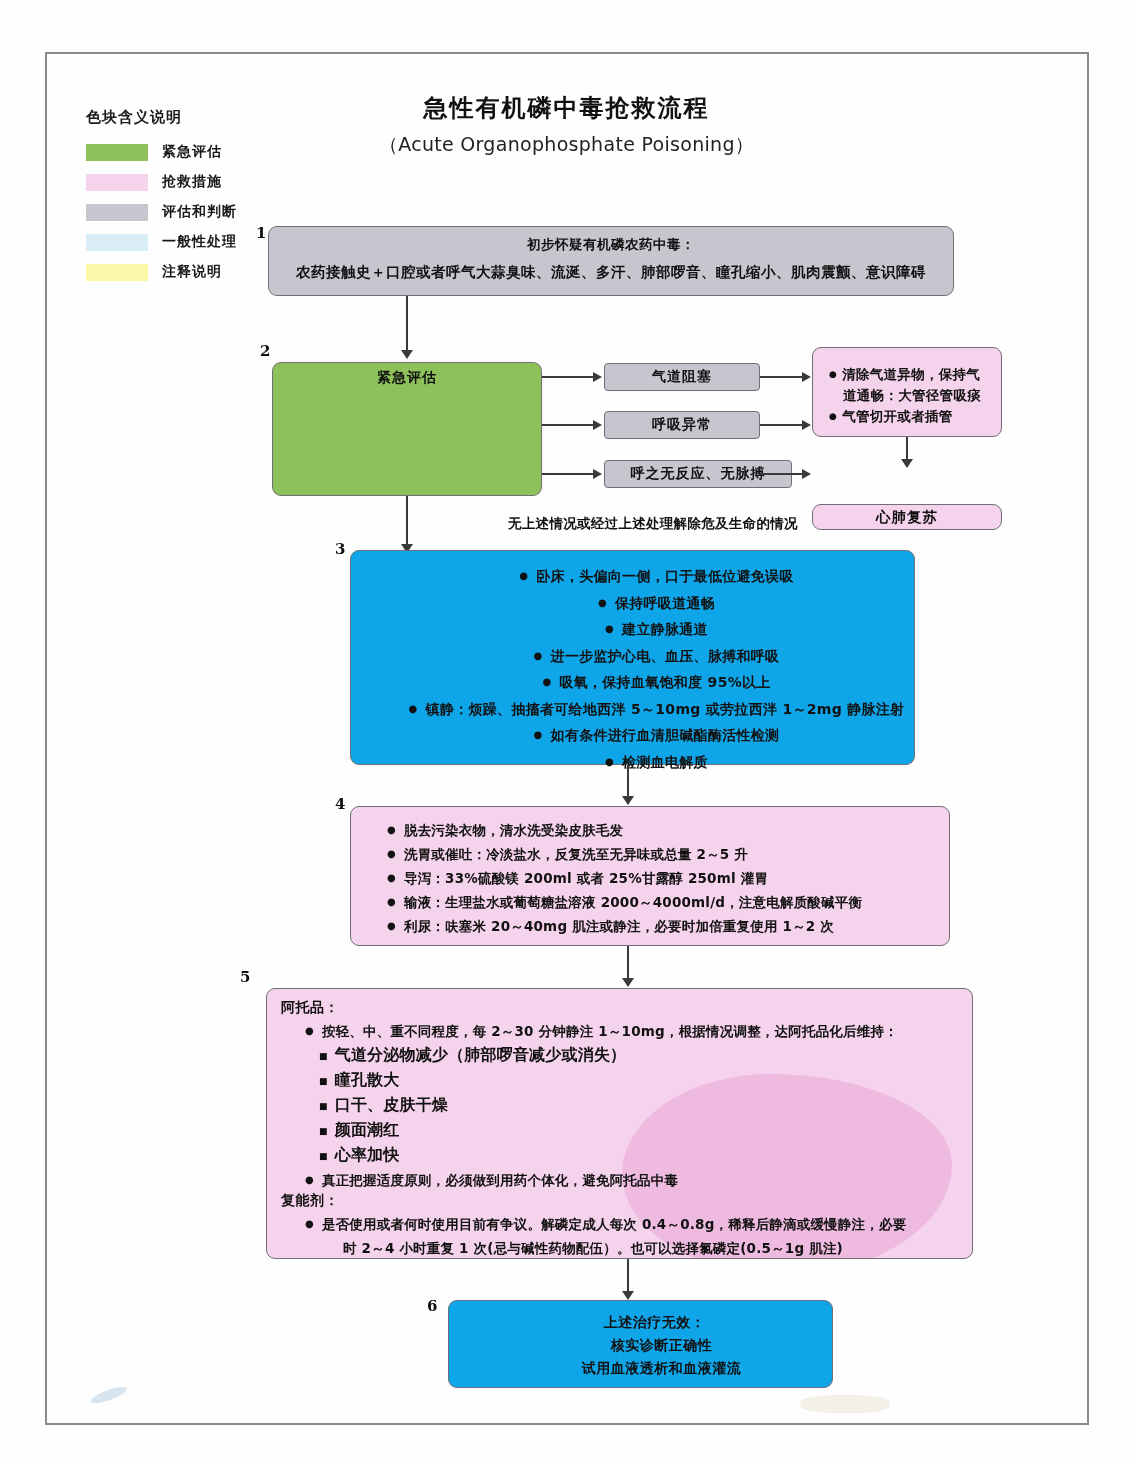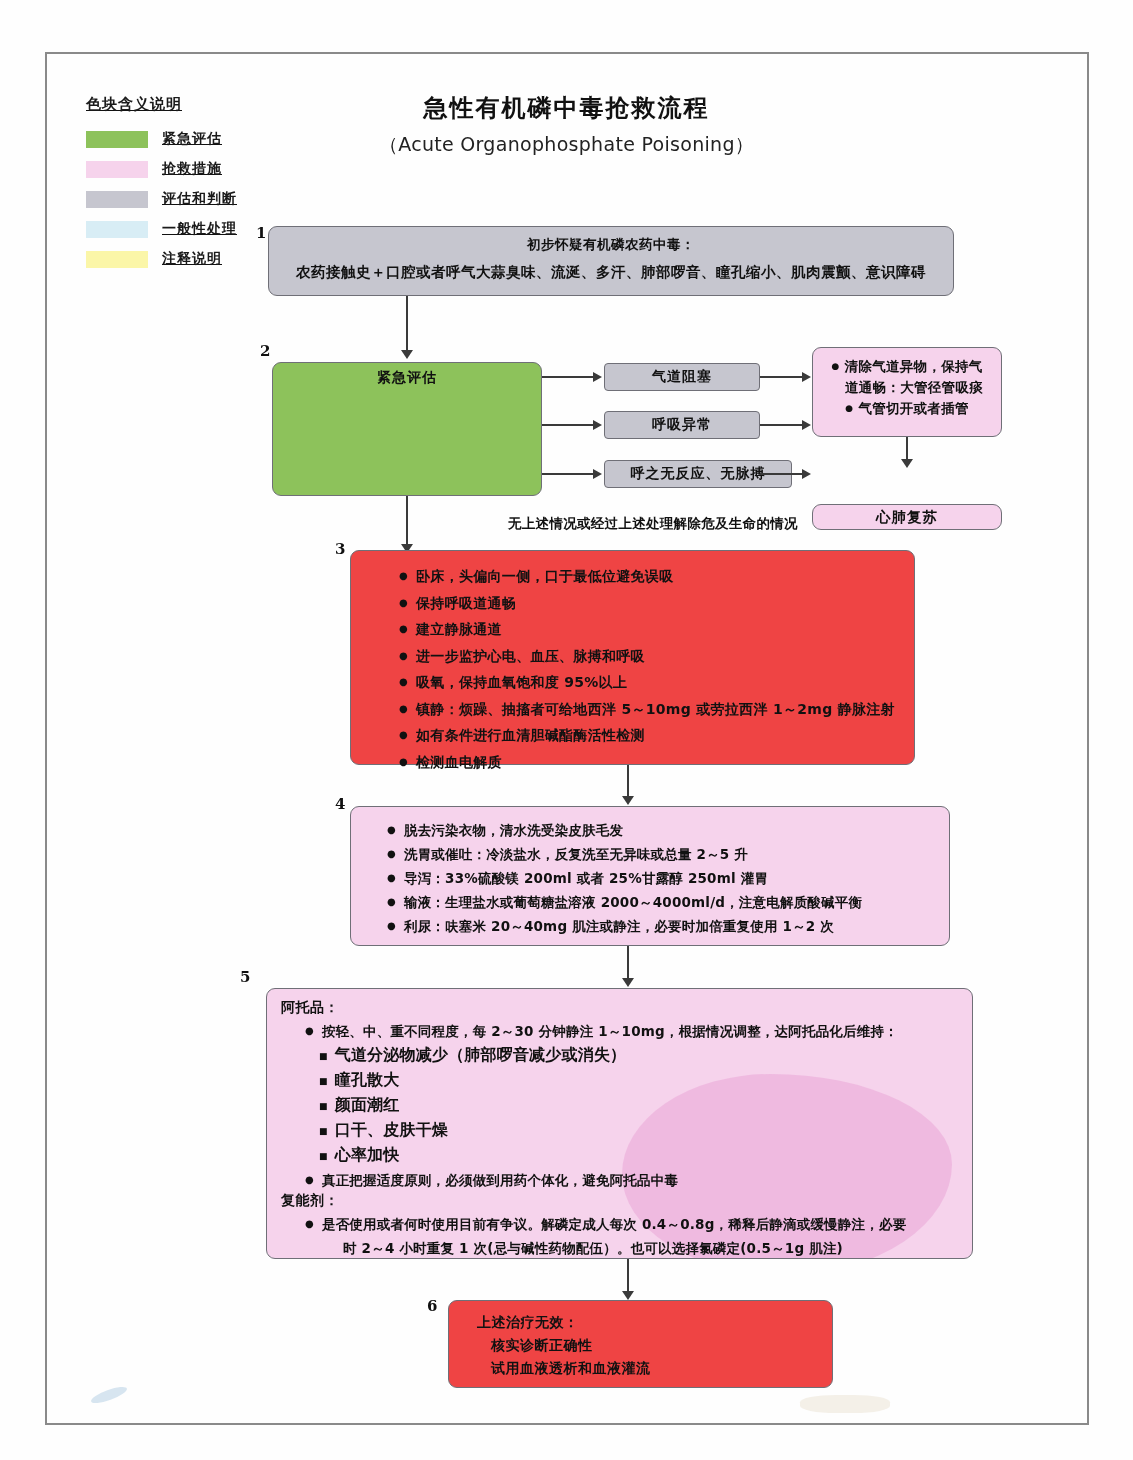--- a/index.html
+++ b/index.html
@@ -31,23 +31,22 @@
     height: 1373px;
     border: 2px solid #8a8a8a;
     box-sizing: border-box;
     background: transparent;
   }
 
   
   #legend {
     position: absolute;
     left: 86px;
-    top: 95px;
+    top: 108px;
     width: 230px;
-    text-decoration: underline;
   }
   #legend-title {
     font-size: 15px;
     font-weight: bold;
     color: #1a1a1a;
     margin-bottom: 10px;
     letter-spacing: 1px;
   }
   .legend-row {
     display: flex;
@@ -94,21 +93,21 @@
     position: absolute;
     box-sizing: border-box;
     border: 1.5px solid #6f6f77;
     border-radius: 9px;
     color: #111;
     font-weight: bold;
   }
   .box.gray   { background: #c6c6cf; }
   .box.green  { background: #8dc25b; }
   .box.pink   { background: #f6d3ec; }
-  .box.blue   { background: #ef4444; }
+  .box.blue   { background: #0ea5e9; text-align: center; }
 
   .step-num {
     position: absolute;
     font-size: 15px;
     font-weight: bold;
     font-family: "DejaVu Serif", "Liberation Serif", serif;
     color: #111;
   }
 
   
@@ -142,21 +141,21 @@
     justify-content: center;
     letter-spacing: 1px;
     color: #111;
   }
   #d1 { left: 604px; top: 363px; width: 156px; height: 28px; }
   #d2 { left: 604px; top: 411px; width: 156px; height: 28px; }
   #d3 { left: 604px; top: 460px; width: 188px; height: 28px; }
 
   
   #p1 { left: 812px; top: 347px; width: 190px; height: 90px; }
-  #p1 ul { list-style: none; margin: 0; padding: 8px 8px 0 8px; text-align: center; }
+  #p1 ul { list-style: none; margin: 8px; padding: 8px 8px 0 8px; }
   #p1 li {
     font-size: 13.5px;
     line-height: 21px;
     text-indent: -14px;
     padding-left: 14px;
     letter-spacing: 0.3px;
   }
   #p1 li::before { content: "\25CF"; font-size: 9px; vertical-align: 2px; margin-right: 5px; }
 
   #p2 { left: 812px; top: 470px; width: 190px; height: 26px;
@@ -407,22 +406,22 @@
   <div id="box5" class="box pink">
     <div class="wm"></div>
     <div class="inner">
       <div class="hd">阿托品：</div>
       <ul class="lv1">
         <li>按轻、中、重不同程度，每 2～30 分钟静注 1～10mg，根据情况调整，达阿托品化后维持：</li>
       </ul>
       <ul class="lv2">
         <li>气道分泌物减少（肺部啰音减少或消失）</li>
         <li>瞳孔散大</li>
+        <li>口干、皮肤干燥</li>
         <li>颜面潮红</li>
-        <li>口干、皮肤干燥</li>
         <li>心率加快</li>
       </ul>
       <ul class="lv1">
         <li>真正把握适度原则，必须做到用药个体化，避免阿托品中毒</li>
       </ul>
       <div class="hd">复能剂：</div>
       <ul class="lv1">
         <li>是否使用或者何时使用目前有争议。解磷定成人每次 0.4～0.8g，稀释后静滴或缓慢静注，必要</li>
       </ul>
       <div class="cont">时 2～4 小时重复 1 次(忌与碱性药物配伍）。也可以选择氯磷定(0.5～1g 肌注)</div>

